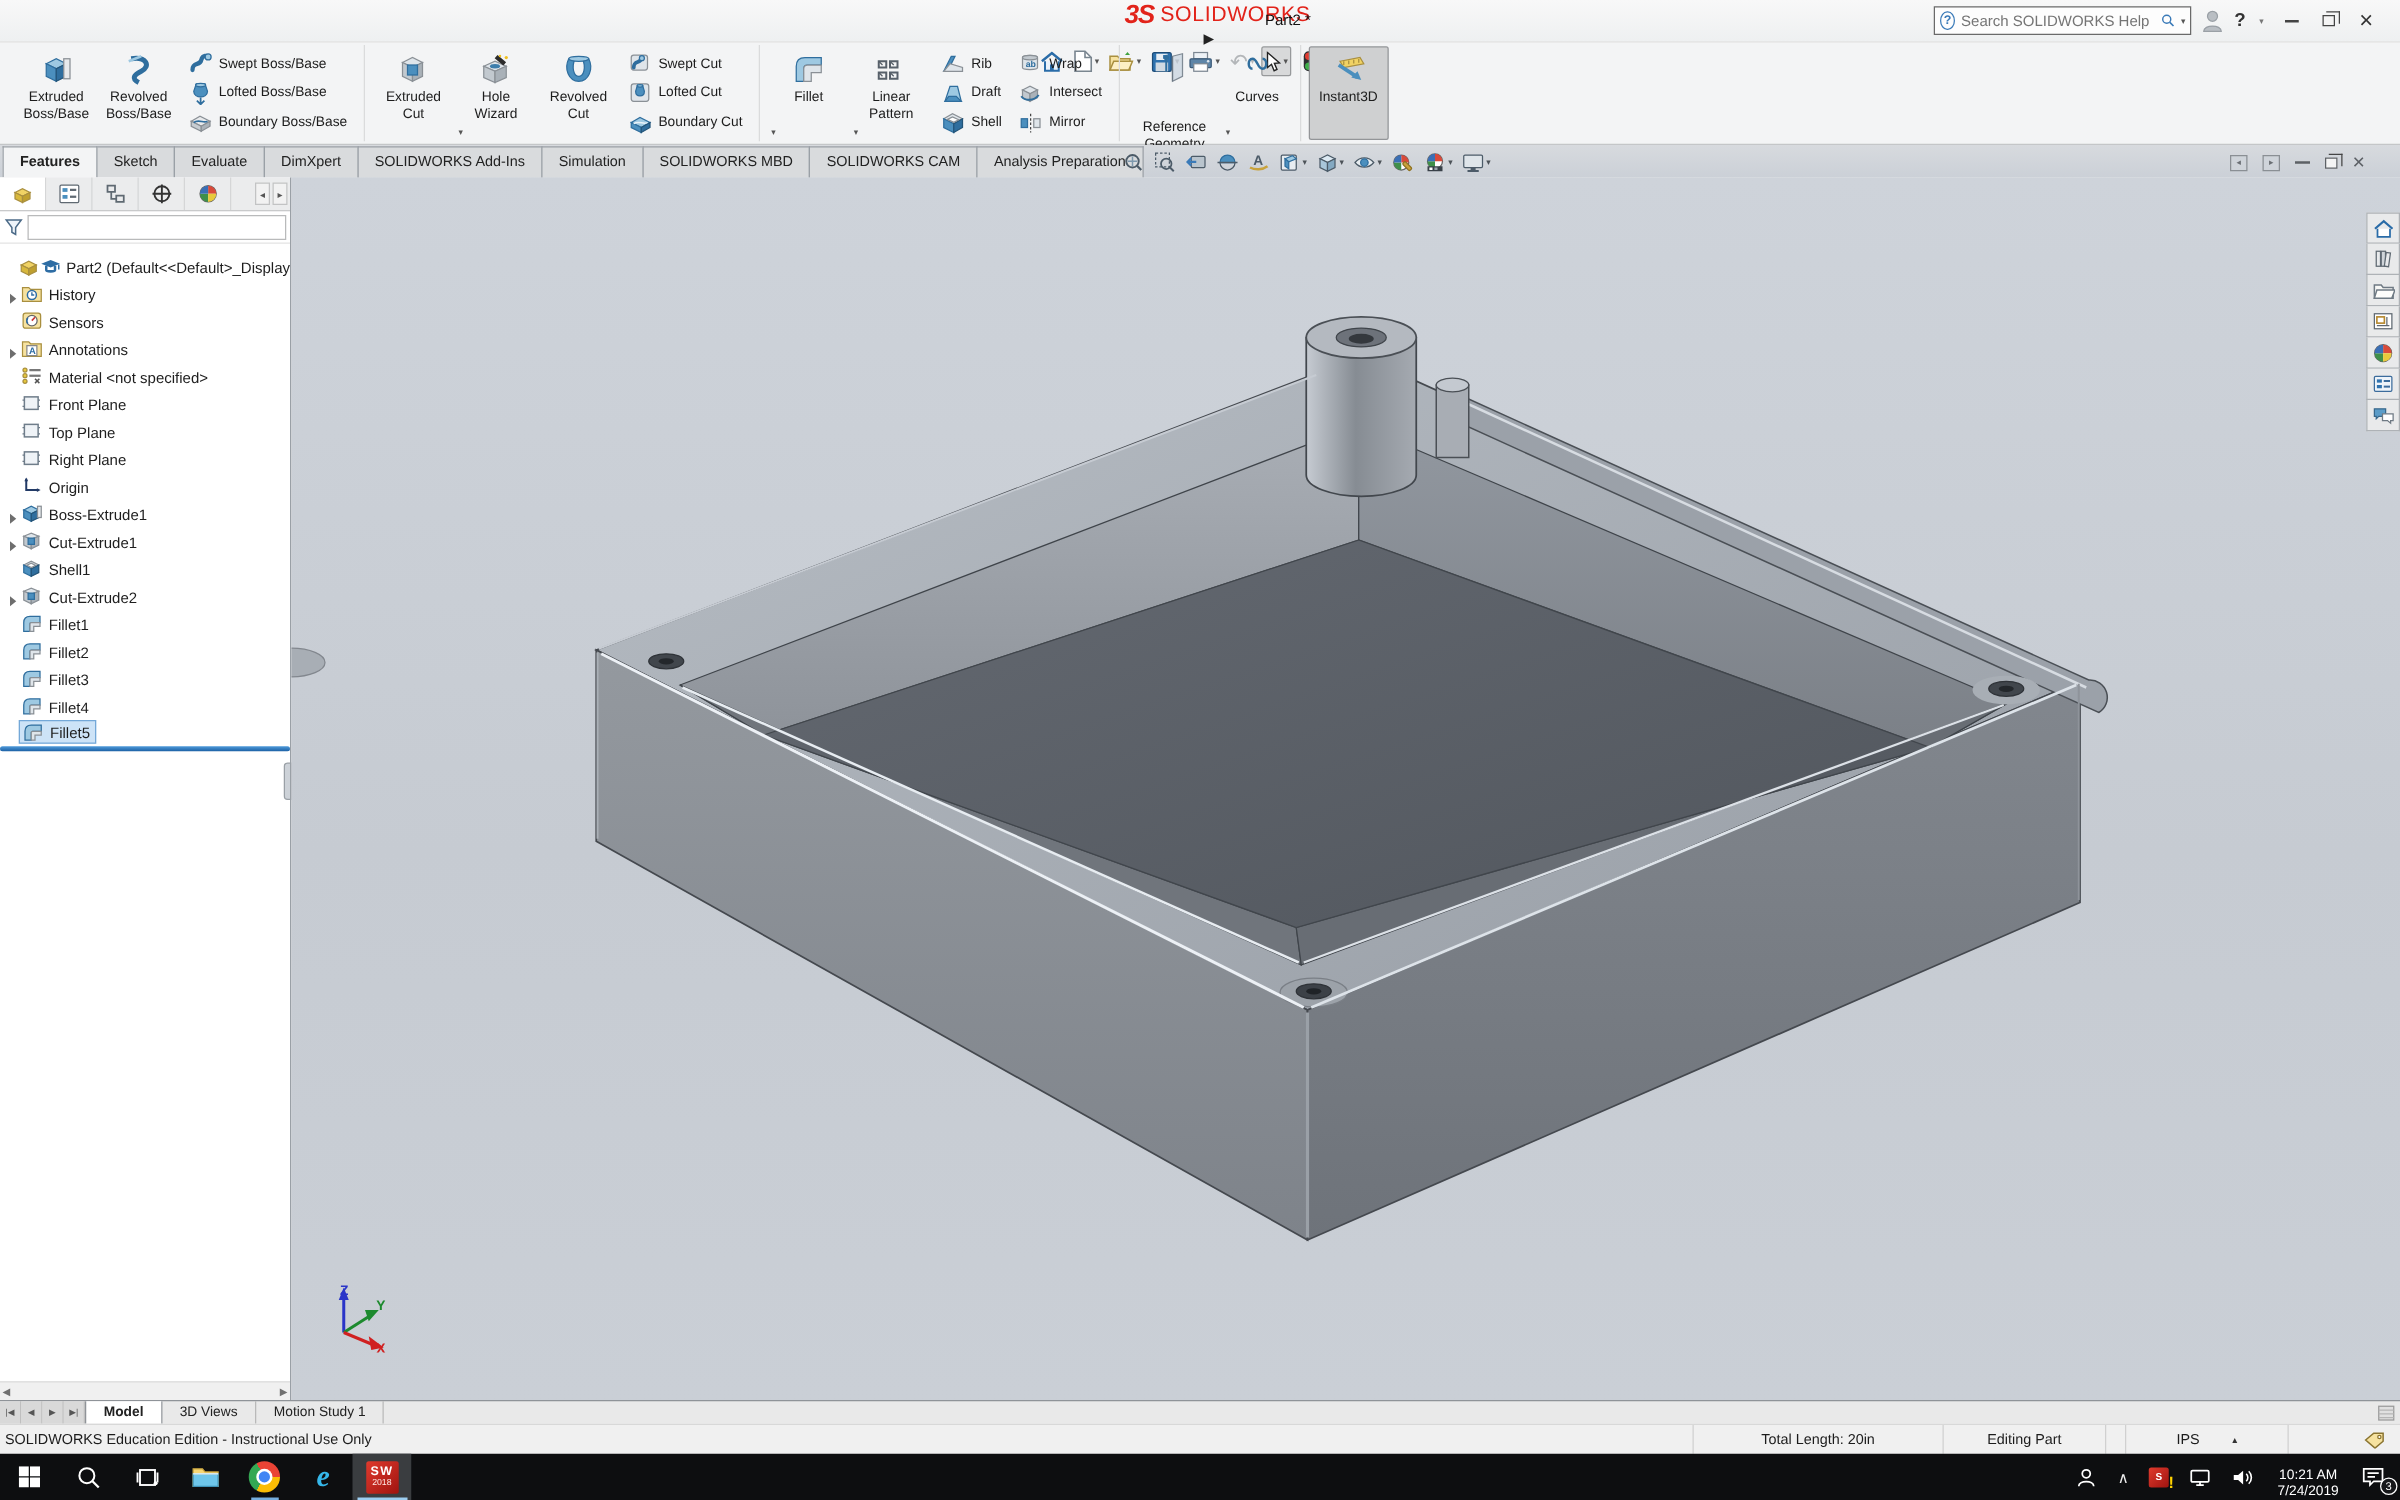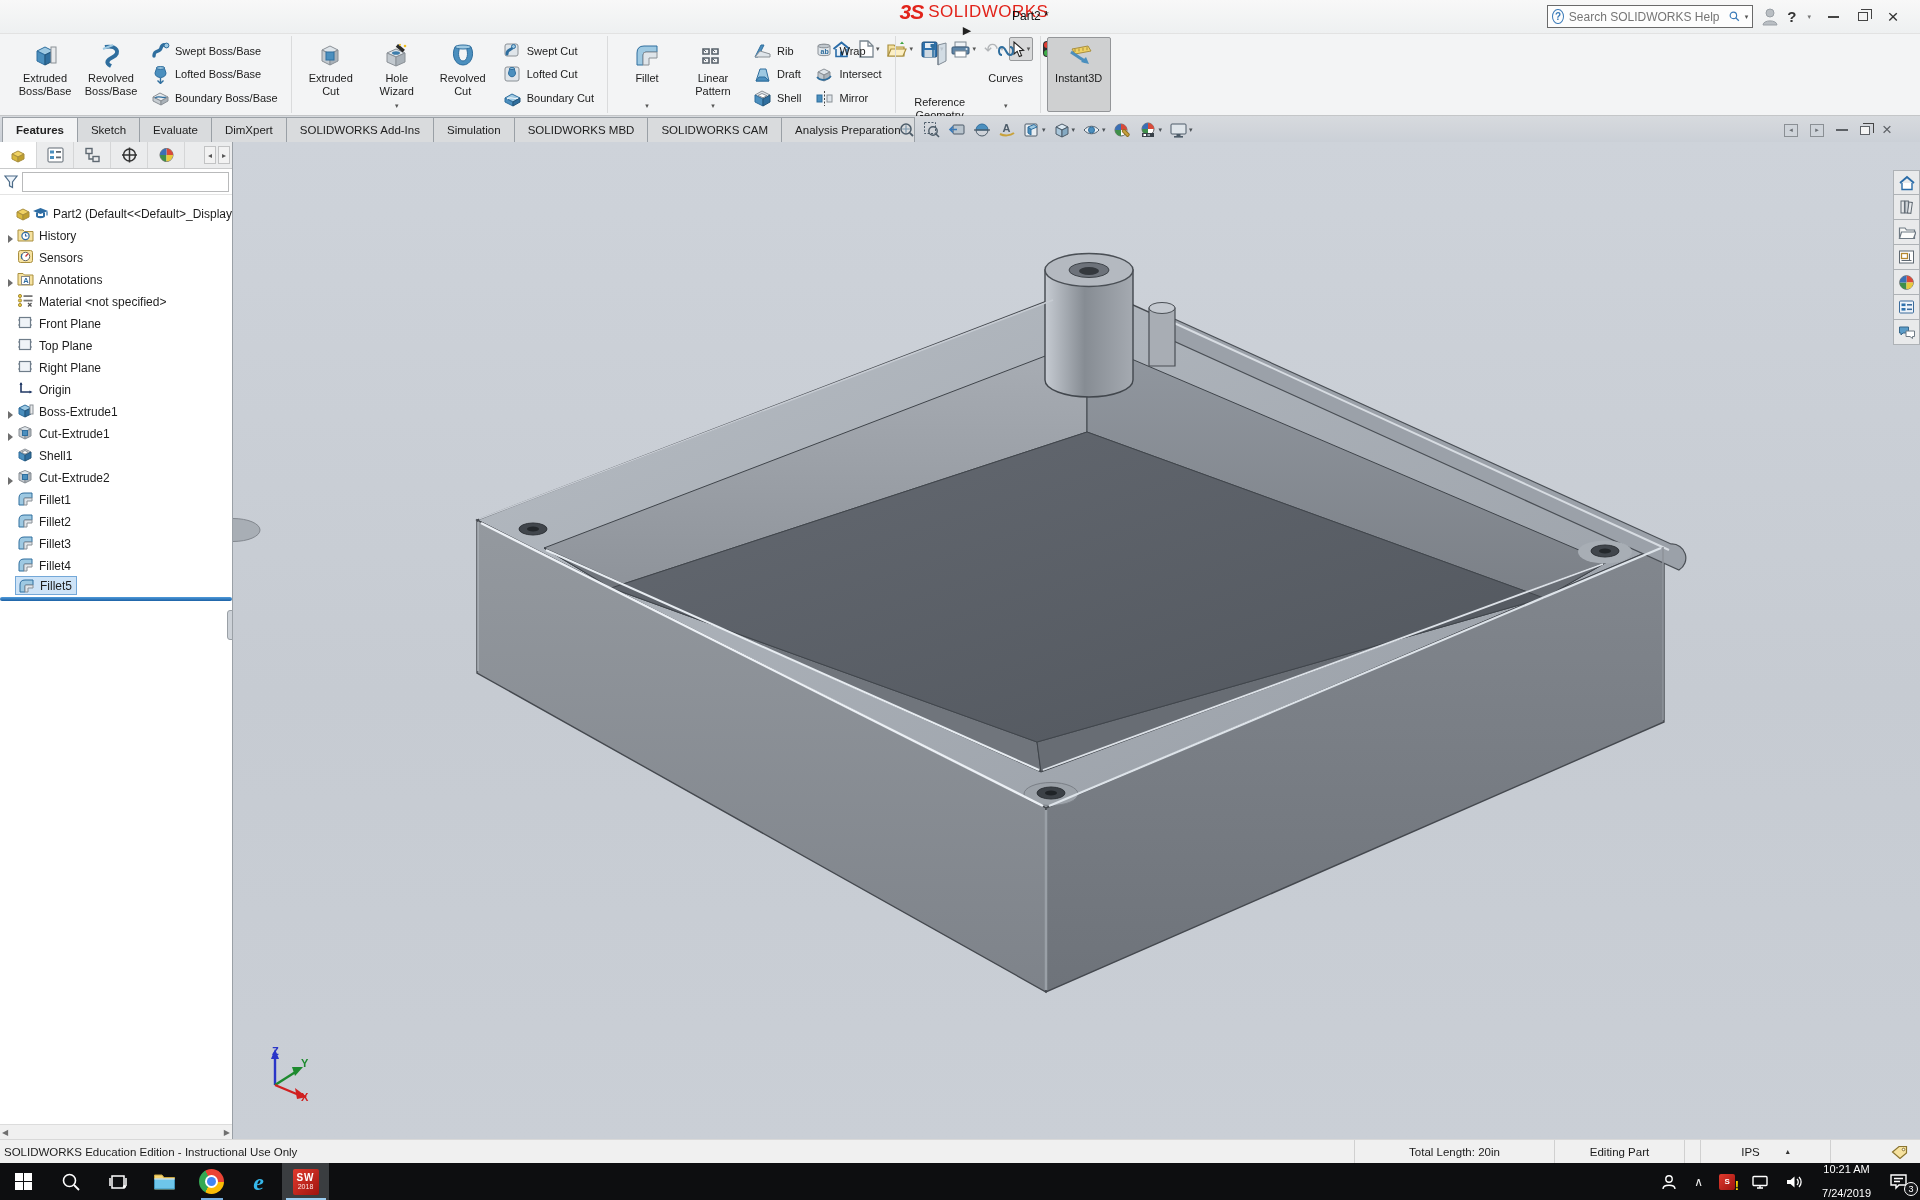--- a/index.html
+++ b/index.html
@@ -26,21 +26,21 @@
   .help-q { font-size:15px; font-weight:bold; color:#333; }
   .winbtn { width:22px; height:20px; display:flex; align-items:center; justify-content:center; color:#333; font-size:15px; }
   .min-glyph { width:11px; height:2px; background:#444; display:inline-block; }
   .restore-glyph { width:10px; height:9px; border:1.5px solid #444; position:relative; display:inline-block; background:#f4f4f4;}
   .restore-glyph::before { content:""; position:absolute; left:2px; top:-4px; width:10px; height:9px; border:1.5px solid #444; border-bottom:none; border-left:none;}
 
   
   .ribbon { height:82px; background:#f3f4f5; border-bottom:1px solid #c4c6c8; display:flex; align-items:stretch; padding:2px 0 2px 6px;}
   .rgroup { display:flex; align-items:stretch; padding:1px 6px; position:relative; }
   .rgroup + .rgroup { border-left:1px solid #dadbdc; }
-  .rbig { width:66px; display:flex; flex-direction:column; align-items:center; padding:3px 2px 1px 2px; border:1px solid transparent; border-radius:2px;}
+  .rbig { width:66px; display:flex; flex-direction:column; padding:3px 2px 1px 2px; border:1px solid transparent; border-radius:2px;}
   .rbig .ricon { height:30px; display:flex; align-items:center; justify-content:center; }
   .rbig .rlabel { font-size:11px; line-height:1.2; text-align:center; white-space:pre-line; color:#1c1c1c; margin-top:1px;}
   .rbig .rdd { font-size:7px; color:#555; margin-top:auto; }
   .rbig.pressed { background:#cfd0d1; border-color:#939598; }
   .rstack { display:flex; flex-direction:column; justify-content:space-around; padding:2px 2px; }
   .srow { display:flex; align-items:center; gap:5px; height:21px; padding:0 5px; font-size:11px; color:#1c1c1c;}
   .srow .sicon { width:19px; height:19px; display:flex; align-items:center; justify-content:center;}
 
   
   .tabstrip { height:26px; background:linear-gradient(#d7dade,#cbd0d7); display:flex; align-items:flex-end; position:relative; }
@@ -108,21 +108,21 @@
   .chrome-ic::after { content:""; position:absolute; inset:8px; background:#4285f4; border-radius:50%;}
   .ie-ic { color:#35b7ea; font-size:24px; font-style:italic; font-weight:bold; font-family:"Liberation Serif","DejaVu Serif",serif; line-height:1;}
   .sw-ic { width:26px; height:26px; background:linear-gradient(135deg,#e03a2d,#9f1410); border-radius:2px; display:flex; flex-direction:column; align-items:center; justify-content:center; line-height:1;}
   .sw-ic .swt { font-size:10px; font-weight:bold; color:#fff; letter-spacing:1px;}
   .sw-ic .swy { font-size:7px; color:#ffe9e6; }
   .tb-right { margin-left:auto; display:flex; align-items:center; height:100%; gap:4px; padding-right:2px;}
   .tray-item { height:100%; display:flex; align-items:center; justify-content:center; padding:0 6px; position:relative;}
   .chev { font-size:12px; color:#eee; }
   .sw-mini { width:16px; height:16px; background:linear-gradient(135deg,#e03a2d,#9f1410); border-radius:2px; position:relative; display:flex; align-items:center; justify-content:center; font-size:8px; font-weight:bold; color:#fff;}
   .sw-mini .bang { position:absolute; right:-4px; bottom:-3px; color:#ffd200; font-size:13px; font-weight:bold; }
-  .clock { display:flex; flex-direction:column; align-items:center; justify-content:space-between; font-size:11px; line-height:13px; padding:0 8px;}
+  .clock { display:flex; flex-direction:column; align-items:center; justify-content:flex-end; font-size:11px; line-height:13px; padding:0 8px;}
   .ac-badge { position:absolute; right:0px; bottom:4px; width:14px; height:14px; border-radius:50%; background:#16171a; border:1px solid #fff; color:#fff; font-size:9px; display:flex; align-items:center; justify-content:center;}
 </style>
 </head>
 <body>
 
 <div class="col">
 
   <div class="titlebar">
     <div class="logo">
       <span class="logo-mark">3S</span>
@@ -1027,20 +1027,37 @@
         <div class="ts-btn">
             <svg width="18" height="15" viewBox="0 0 18 15">
               <path d="M1.5 2 H10.5 V8 H5 L3 10 V8 H1.5 Z" fill="#5b9cc8" stroke="#38688c"></path>
               <path d="M8 6 H16.5 V11.5 H14.5 V13.5 L12 11.5 H8 Z" fill="#fff" stroke="#6f7a84"></path>
             </svg>
           </div>
       </div>
     </div>
   </div>
 
+  <div class="doc-tabs">
+    <div class="nav-btns">
+      <span class="nav-btn">|◀</span>
+      <span class="nav-btn">◀</span>
+      <span class="nav-btn">▶</span>
+      <span class="nav-btn">▶|</span>
+    </div>
+    <span class="dtab active">Model</span>
+    <span class="dtab">3D Views</span>
+    <span class="dtab">Motion Study 1</span>
+    <span class="dtab-corner">
+        <svg width="14" height="13" viewBox="0 0 14 13">
+          <rect x="1" y="1" width="12" height="11" fill="#e0e0e0" stroke="#9a9a9a"></rect>
+          <path d="M1 4 h12 M1 7 h12 M1 10 h12" stroke="#b5b5b5"></path>
+        </svg>
+      </span>
+  </div>
 
   <div class="status-bar">
     <span class="sb-left">SOLIDWORKS Education Edition - Instructional Use Only</span>
     <div class="sb-right">
       <span class="sb-cell" style="min-width:200px;">Total Length: 20in</span>
       <span class="sb-cell" style="min-width:130px;">Editing Part</span>
       <span class="sb-cell" style="min-width:16px;padding:0 4px;"></span>
       <span class="sb-cell sb-units" style="min-width:130px;">
         <span>IPS</span>
         <span class="caret">▴</span>

